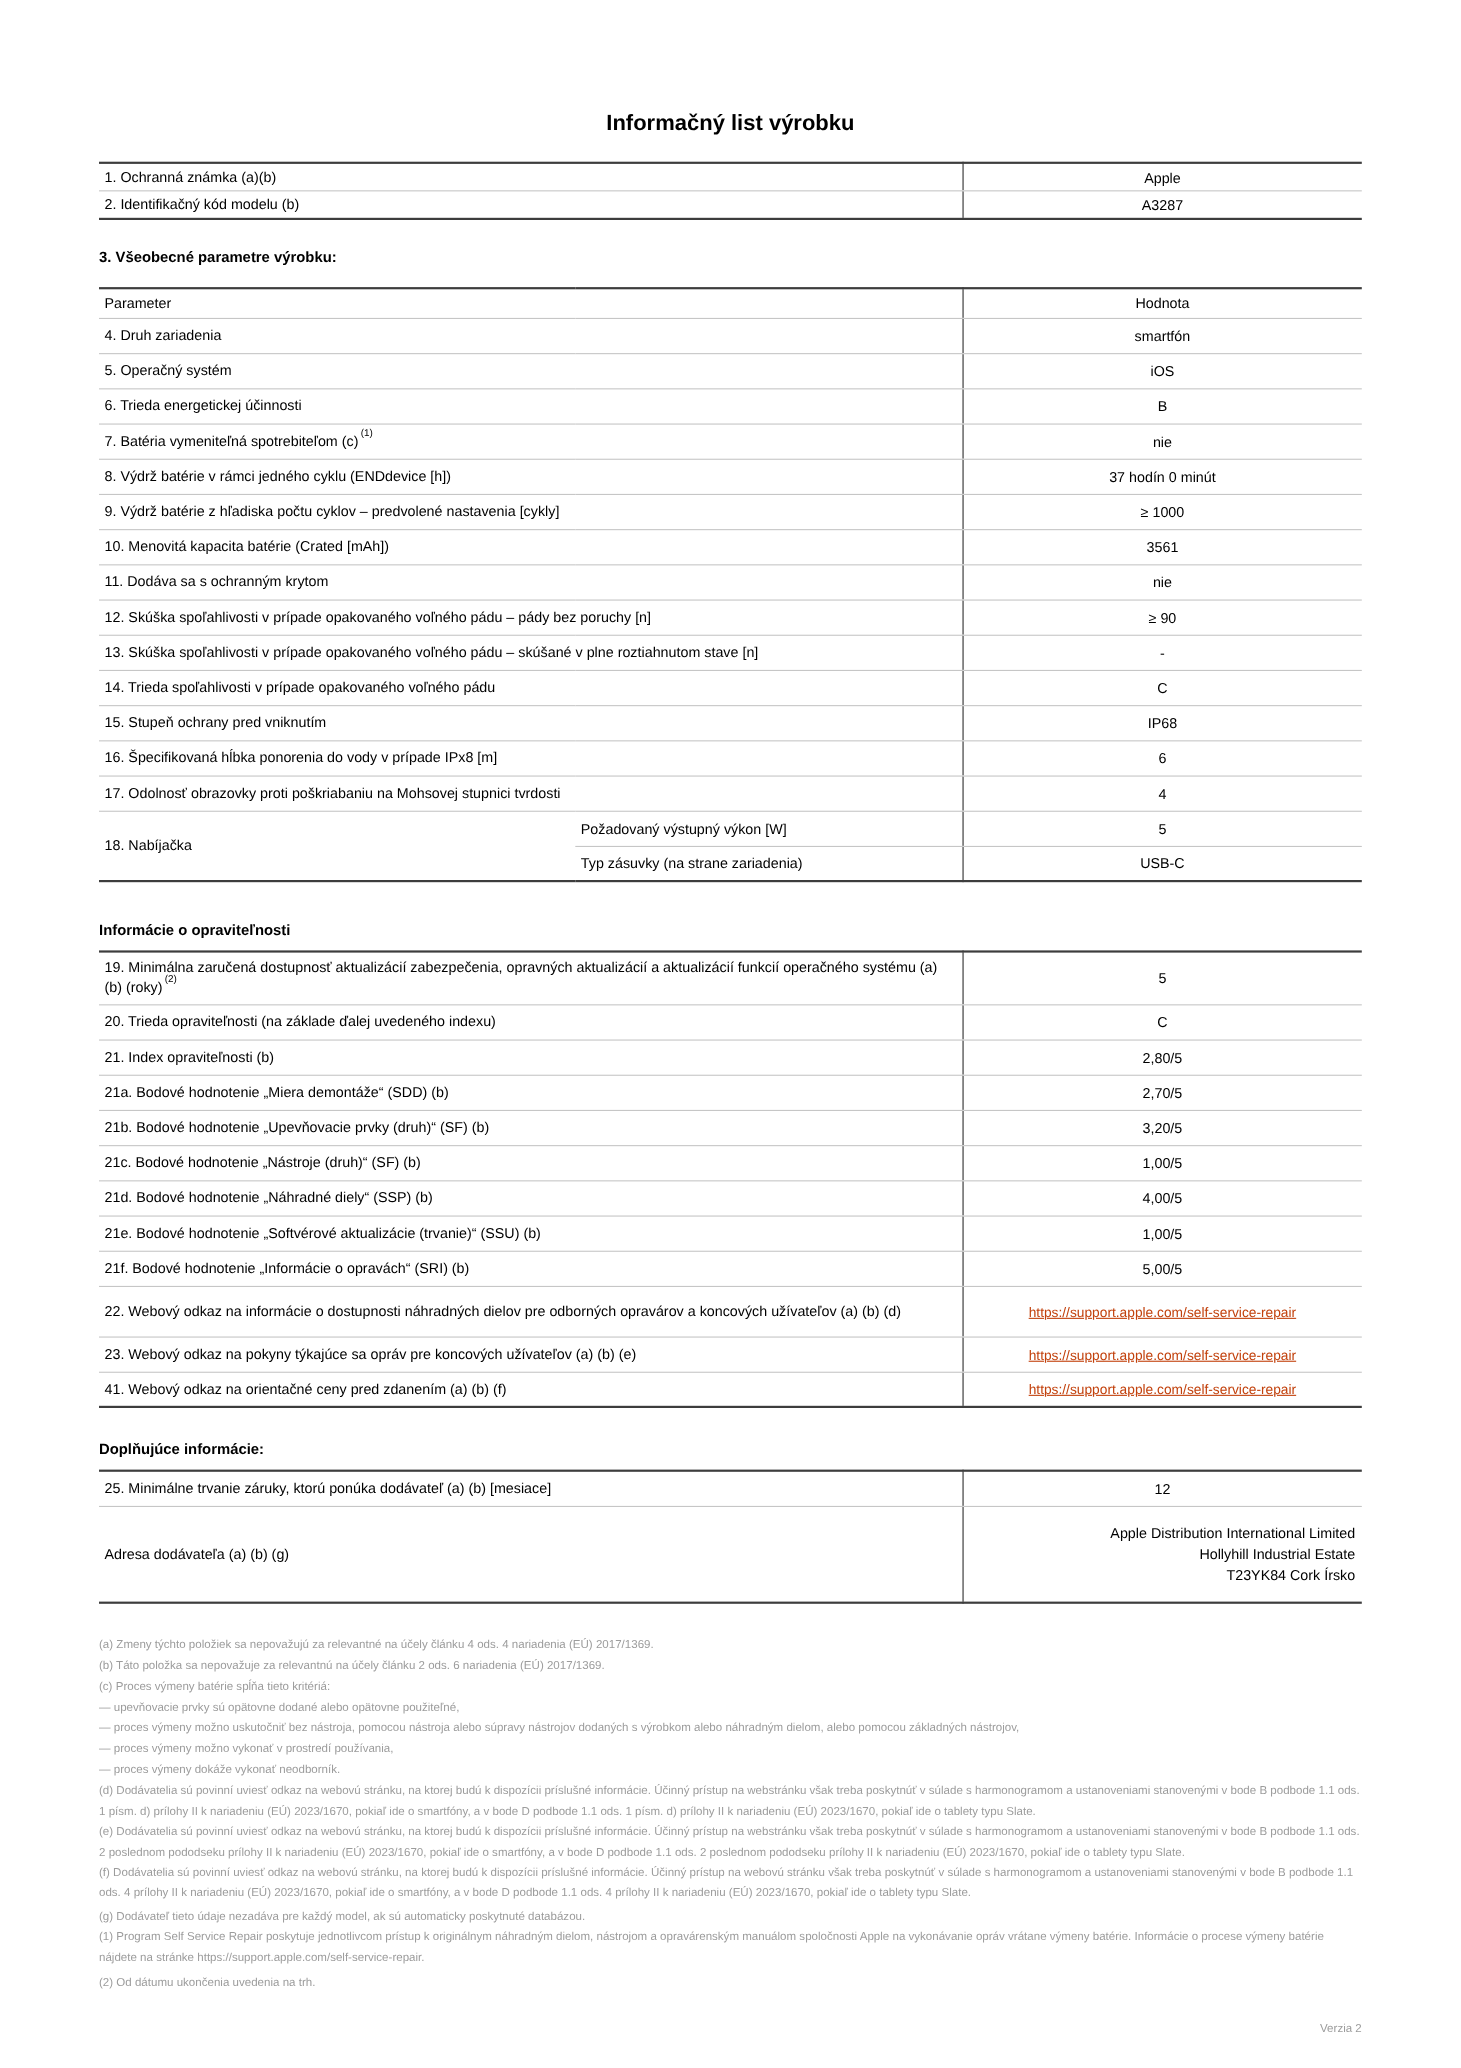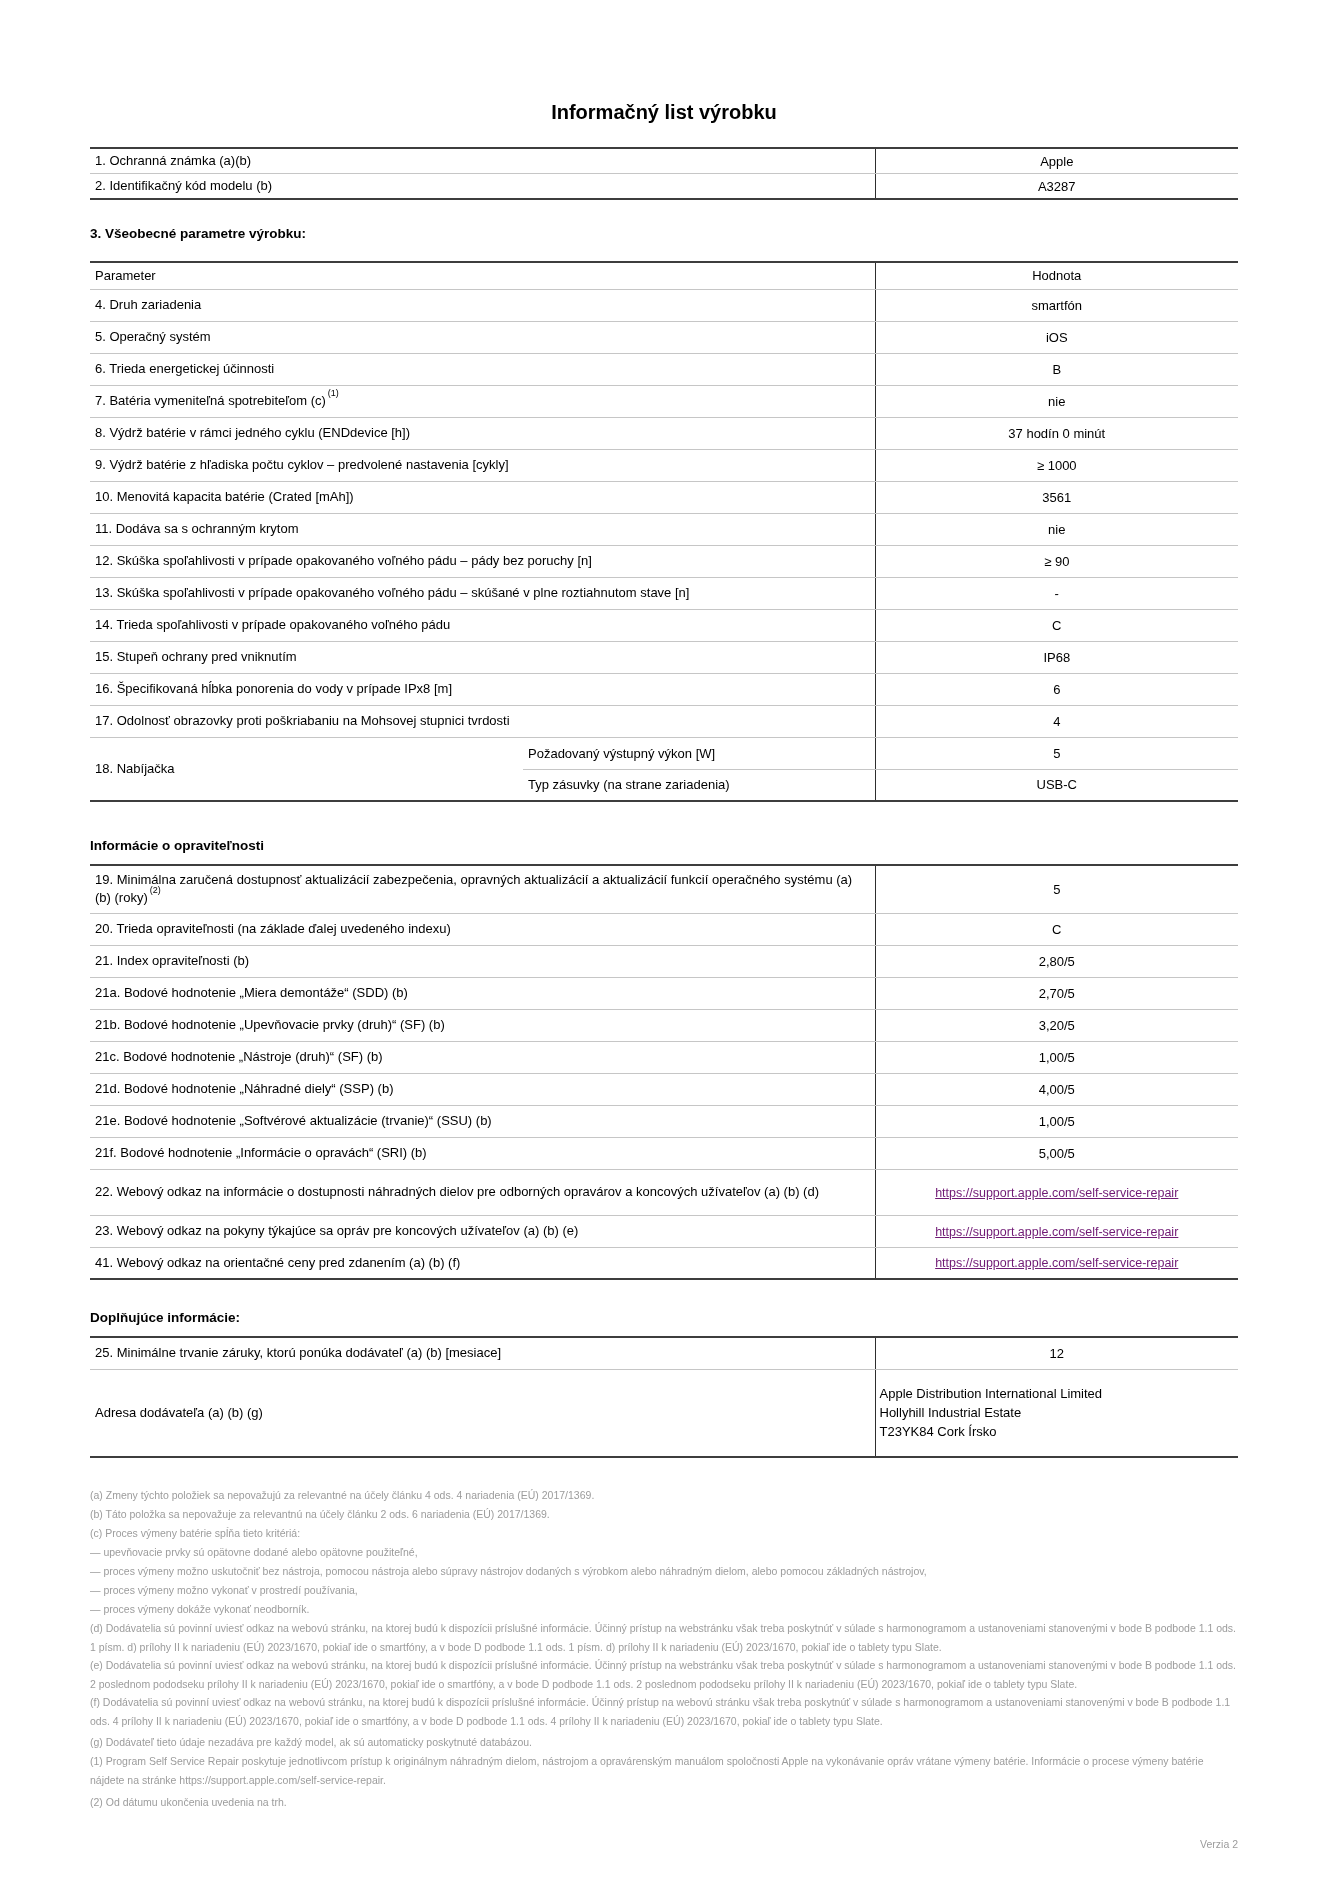--- a/index.html
+++ b/index.html
@@ -11,23 +11,23 @@
   .hd-repair{margin-top:36px;margin-bottom:10px;}
   .hd-additional{margin-top:30px;margin-bottom:10px;}
   table.tbl{border-collapse:collapse;table-layout:fixed;width:1148px;border-top:2px solid #3d3d3d;border-bottom:2px solid #3d3d3d;}
   td,th{vertical-align:middle;font-weight:normal;}
   .lbl{font-size:13px;text-align:left;padding:3px 12px 3px 5px;line-height:18px;}
   .val{font-size:13px;text-align:center;border-left:1px solid #2e2e2e;padding:3px 6px;}
   .sub-lbl{font-size:13px;text-align:left;padding:3px 8px 3px 5px;}
   tr.sep > td, tr.sep > th{border-bottom:1px solid #c6c6c6;}
   tr.h22{height:22px;} tr.h27{height:27px;} tr.h32{height:32px;}
   tr.h48{height:48px;} tr.h46{height:46px;} tr.h88{height:88px;}
-  .val-left{font-size:13px;text-align:left;border-left:1px solid #2e2e2e;padding:5px 6px 5px 4px;line-height:19px;}
+  .val-left{font-size:13px;text-align:right;border-left:1px solid #2e2e2e;padding:5px 6px 5px 4px;line-height:19px;}
   sup.fnref{font-size:9px;line-height:0;position:relative;top:-4px;margin-left:2px;}
-  a.link{color:#701a75;font-size:12.5px;text-decoration:underline;}
+  a.link{color:#c2410c;font-size:12.5px;text-decoration:underline;}
   .footnotes{margin-top:28px;}
   .fn{font-size:10.5px;color:#9c9c9c;line-height:19px;margin:0;}
   .fn-wrap{line-height:18.5px;margin-top:0;}
   .fn-g{margin-top:3px;}
   .fn-n2{margin-top:3px;}
   .version{font-size:10.5px;color:#9c9c9c;text-align:right;margin-top:25px;line-height:14px;}
 </style>
 </head>
 <body>
 

